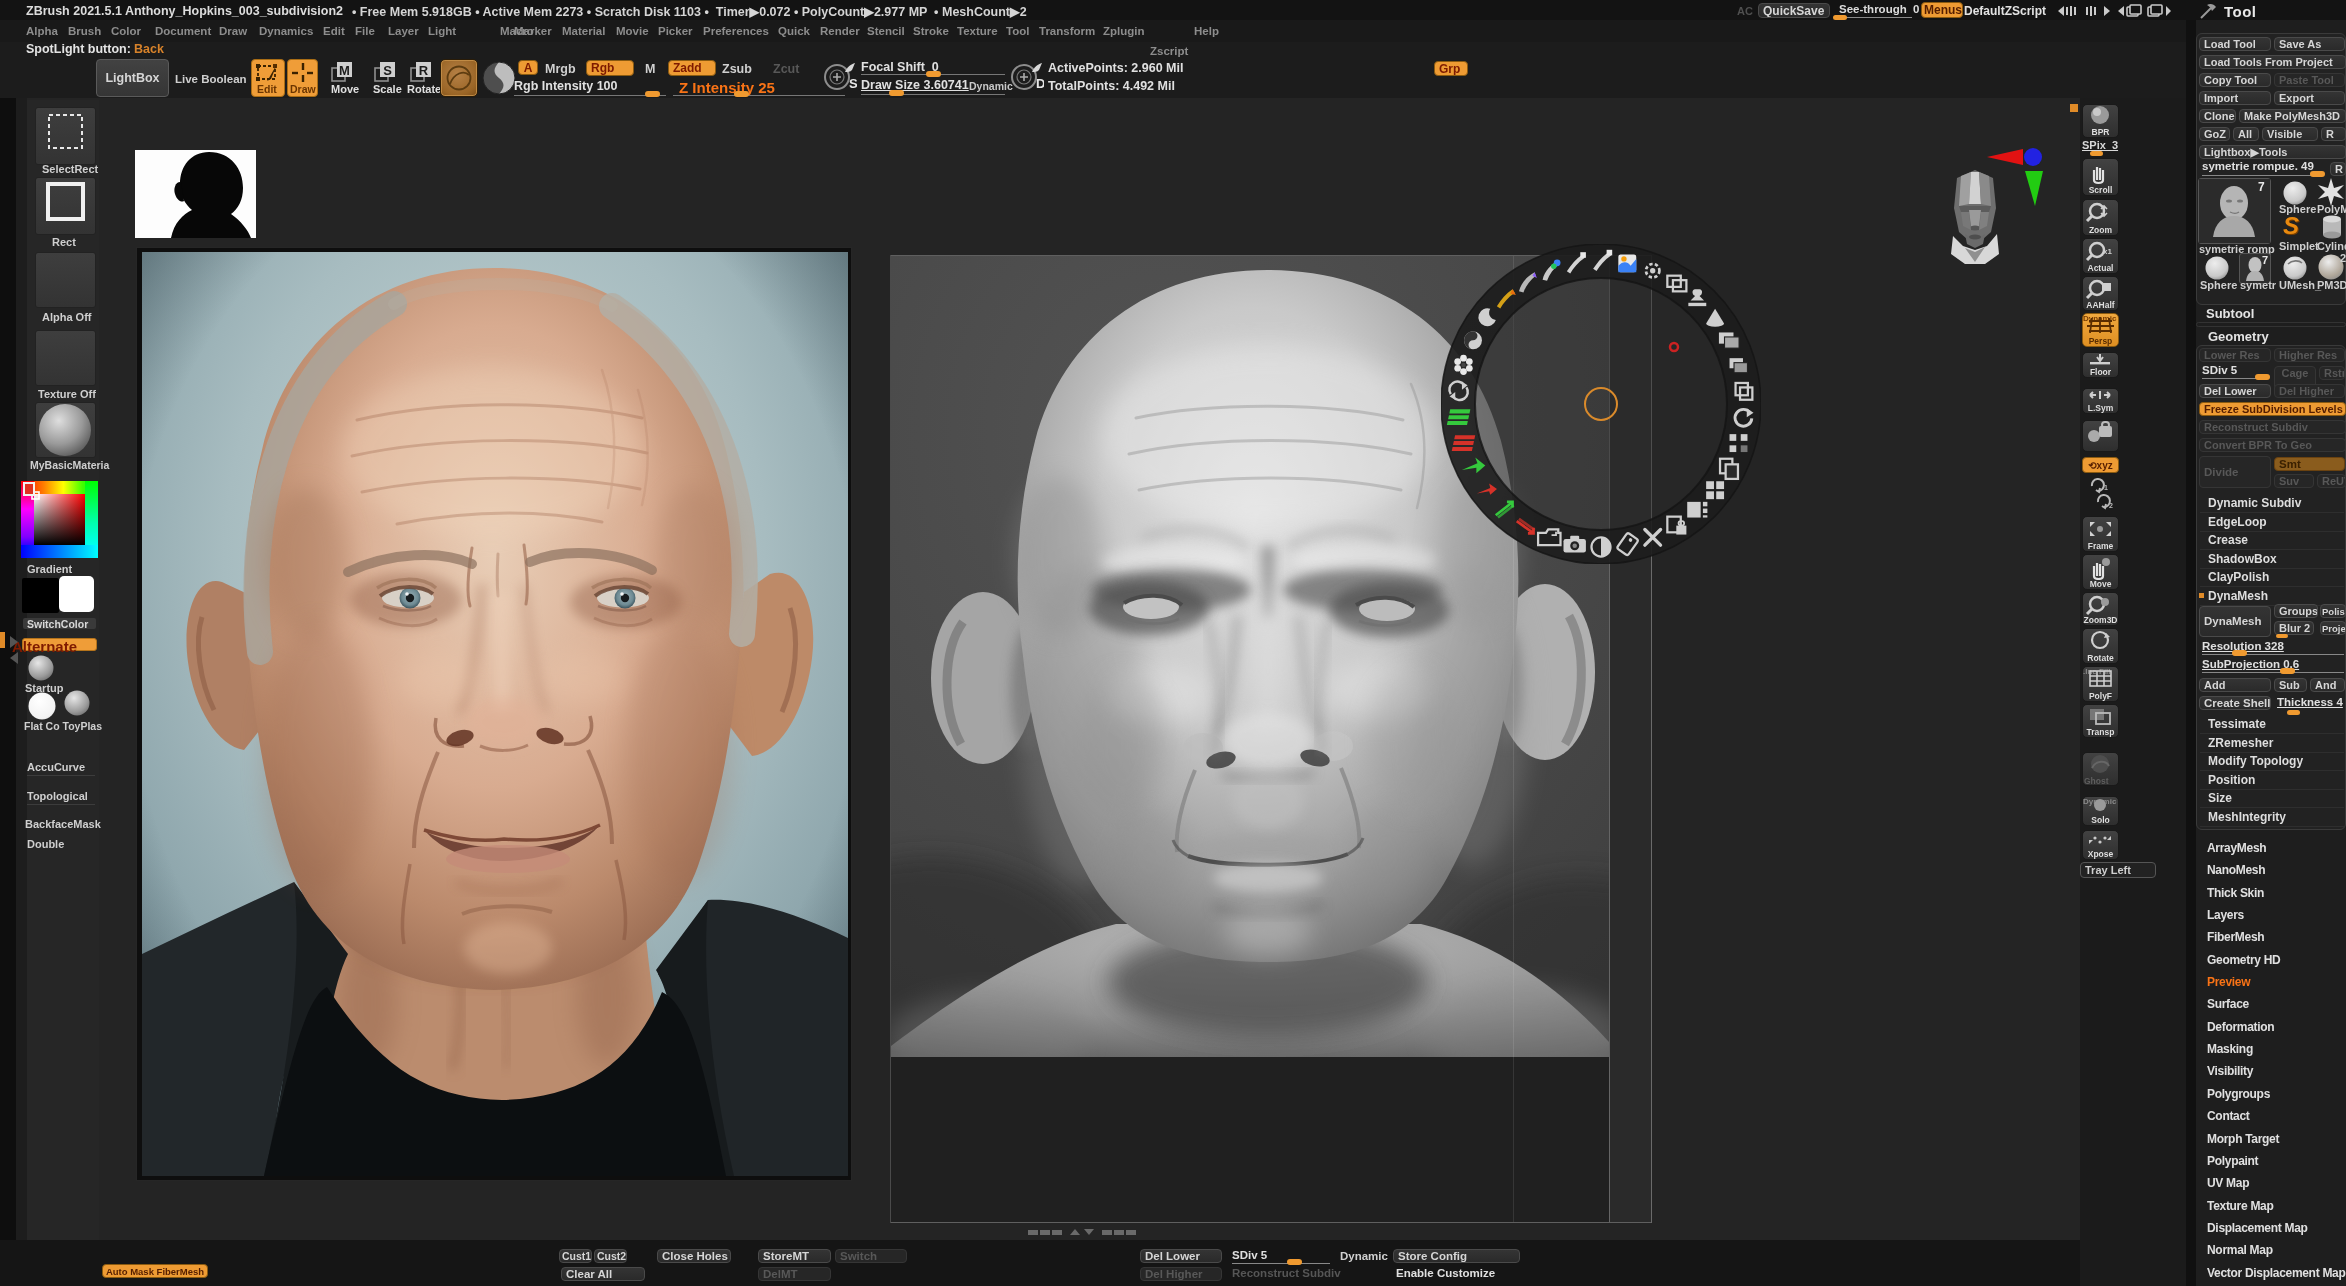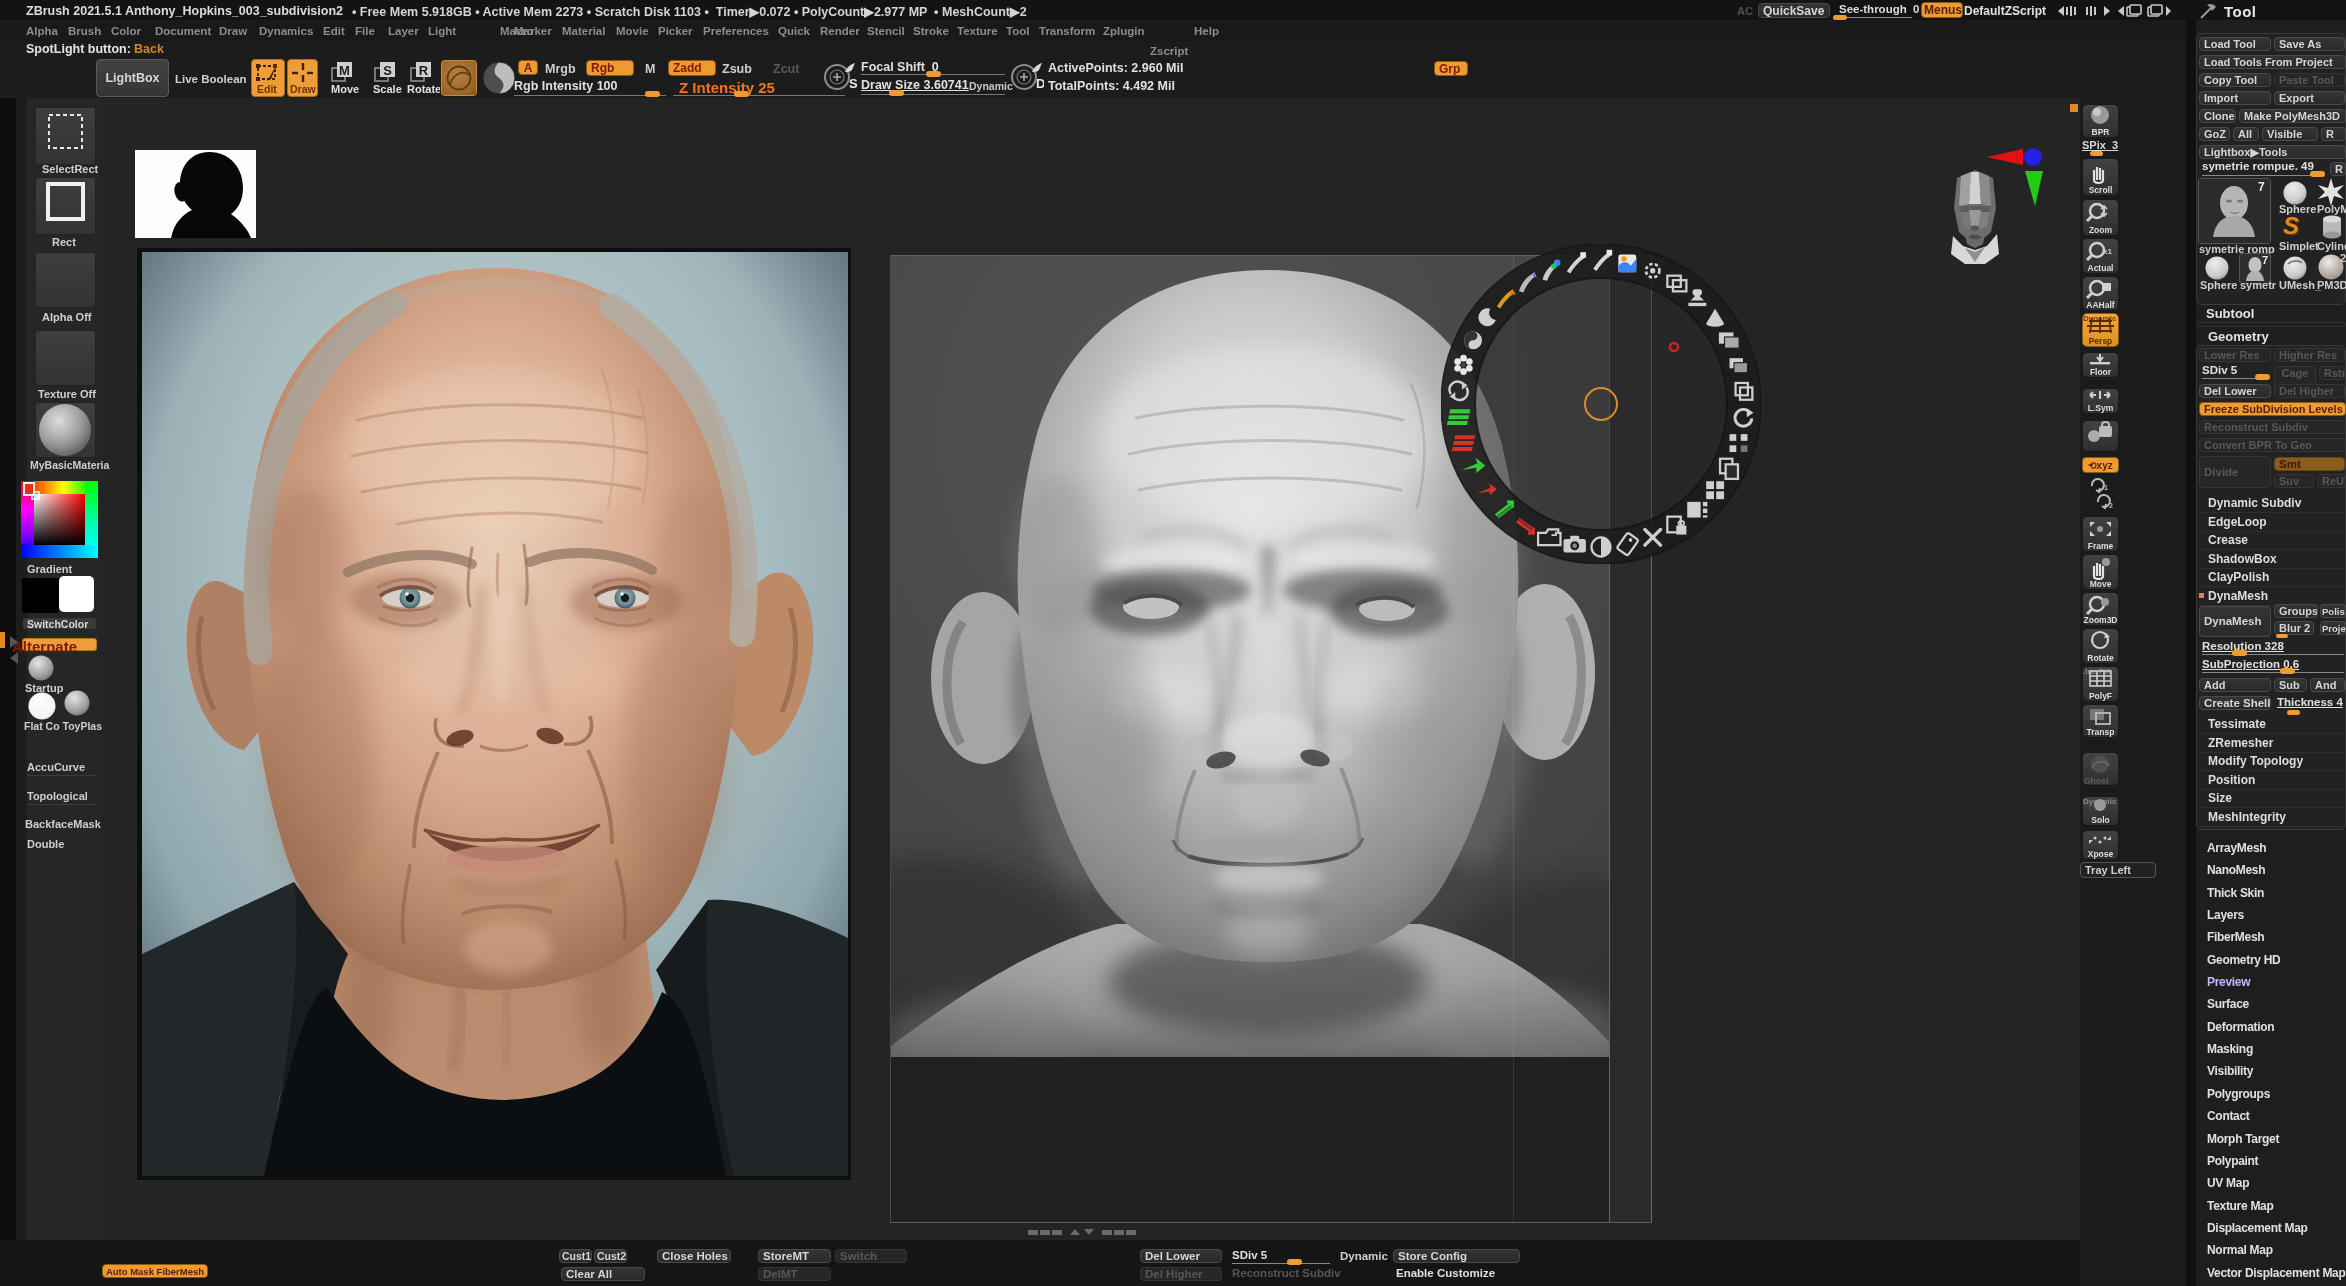--- a/index.html
+++ b/index.html
@@ -999,21 +999,21 @@
 <div class="lbl" style="left:2208px;top:791px;font-size:12px;color:#dedede;">Size</div>
 <div class="ab" style="left:2200px;top:807px;width:144px;height:1px;background:#2e2e2e"></div>
 <div class="lbl" style="left:2208px;top:810px;font-size:12px;color:#dedede;">MeshIntegrity</div>
 <div class="ab" style="left:2200px;top:826px;width:144px;height:1px;background:#2e2e2e"></div>
 <div class="lbl" style="left:2207px;top:841px;font-size:12px;color:#e0e0e0;letter-spacing:-0.3px">ArrayMesh</div>
 <div class="lbl" style="left:2207px;top:863px;font-size:12px;color:#e0e0e0;letter-spacing:-0.3px">NanoMesh</div>
 <div class="lbl" style="left:2207px;top:886px;font-size:12px;color:#e0e0e0;letter-spacing:-0.3px">Thick Skin</div>
 <div class="lbl" style="left:2207px;top:908px;font-size:12px;color:#e0e0e0;letter-spacing:-0.3px">Layers</div>
 <div class="lbl" style="left:2207px;top:930px;font-size:12px;color:#e0e0e0;letter-spacing:-0.3px">FiberMesh</div>
 <div class="lbl" style="left:2207px;top:953px;font-size:12px;color:#e0e0e0;letter-spacing:-0.3px">Geometry HD</div>
-<div class="lbl" style="left:2207px;top:975px;font-size:12px;color:#c4b5fd;letter-spacing:-0.3px">Preview</div>
+<div class="lbl" style="left:2207px;top:975px;font-size:12px;color:#f97316;letter-spacing:-0.3px">Preview</div>
 <div class="lbl" style="left:2207px;top:997px;font-size:12px;color:#e0e0e0;letter-spacing:-0.3px">Surface</div>
 <div class="lbl" style="left:2207px;top:1020px;font-size:12px;color:#e0e0e0;letter-spacing:-0.3px">Deformation</div>
 <div class="lbl" style="left:2207px;top:1042px;font-size:12px;color:#e0e0e0;letter-spacing:-0.3px">Masking</div>
 <div class="lbl" style="left:2207px;top:1064px;font-size:12px;color:#e0e0e0;letter-spacing:-0.3px">Visibility</div>
 <div class="lbl" style="left:2207px;top:1087px;font-size:12px;color:#e0e0e0;letter-spacing:-0.3px">Polygroups</div>
 <div class="lbl" style="left:2207px;top:1109px;font-size:12px;color:#e0e0e0;letter-spacing:-0.3px">Contact</div>
 <div class="lbl" style="left:2207px;top:1132px;font-size:12px;color:#e0e0e0;letter-spacing:-0.3px">Morph Target</div>
 <div class="lbl" style="left:2207px;top:1154px;font-size:12px;color:#e0e0e0;letter-spacing:-0.3px">Polypaint</div>
 <div class="lbl" style="left:2207px;top:1176px;font-size:12px;color:#e0e0e0;letter-spacing:-0.3px">UV Map</div>
 <div class="lbl" style="left:2207px;top:1199px;font-size:12px;color:#e0e0e0;letter-spacing:-0.3px">Texture Map</div>

